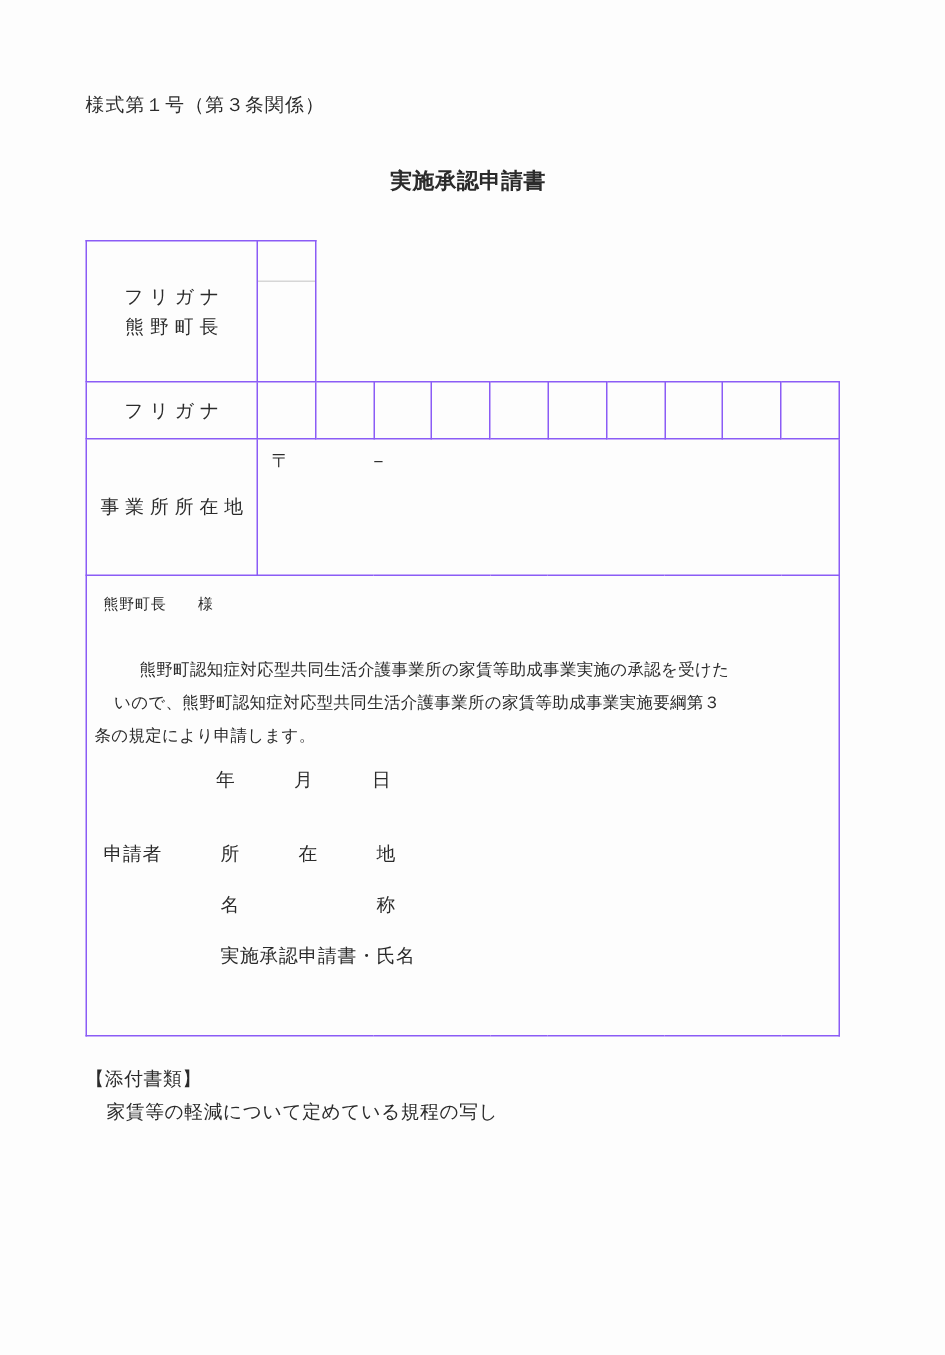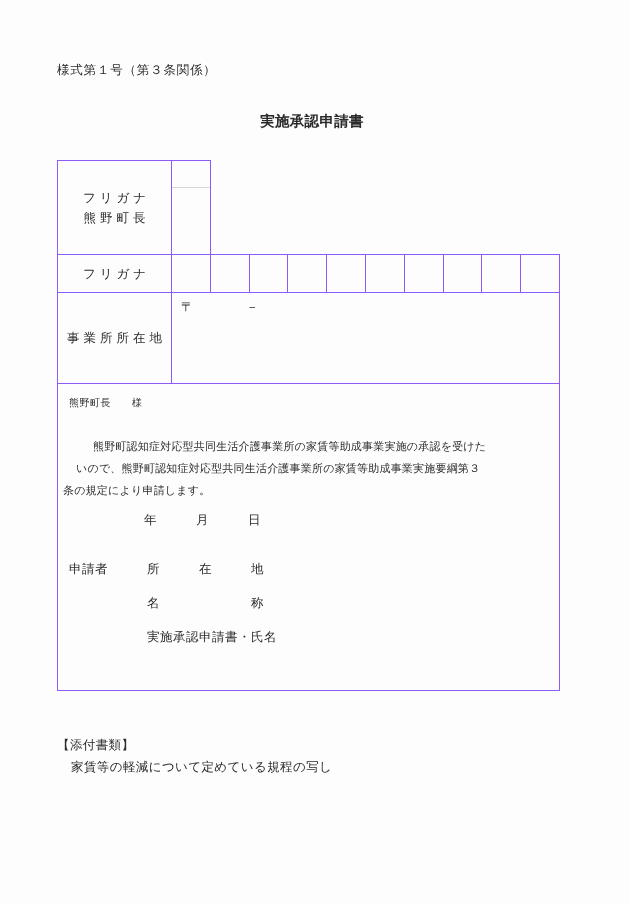--- a/index.html
+++ b/index.html
@@ -158,21 +158,21 @@
 
   
   .attach {
     position: absolute;
     left: 57px;
     top: 708px;
     font-size: 12.5px;
     line-height: 22px;
     letter-spacing: 0.4px;
   }
-  .attach .att-title { display: block; margin-top: 26px; }
+  .attach .att-title { display: block; }
   .attach .att-item { display: block; padding-left: 14px; }
 </style>
 </head>
 <body>
 
 <div class="page">
 
   <div class="form-no">様式第１号（第３条関係）</div>
 
   <div class="doc-title">

